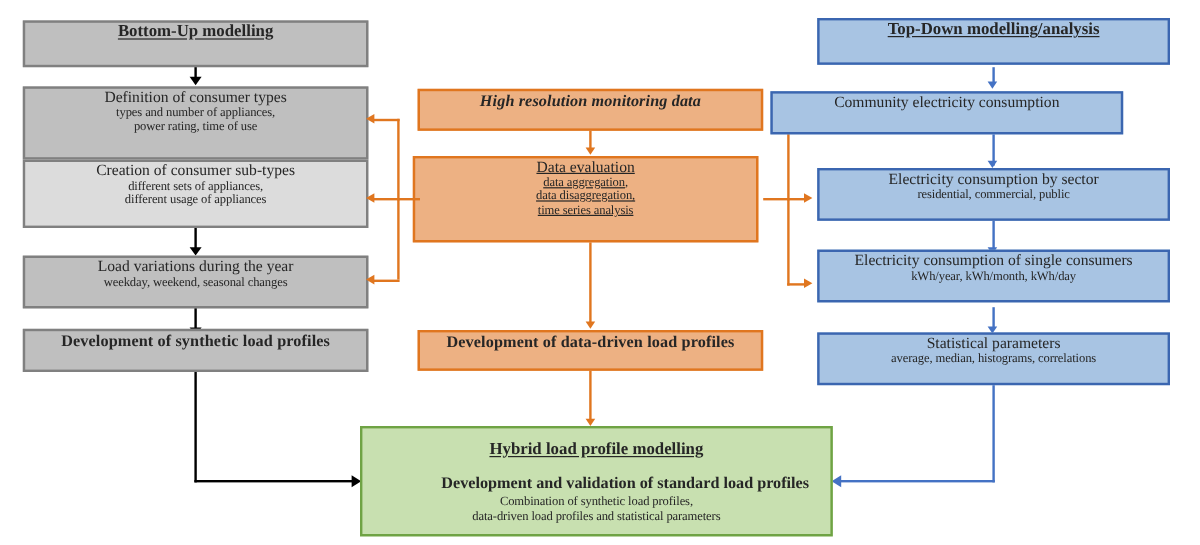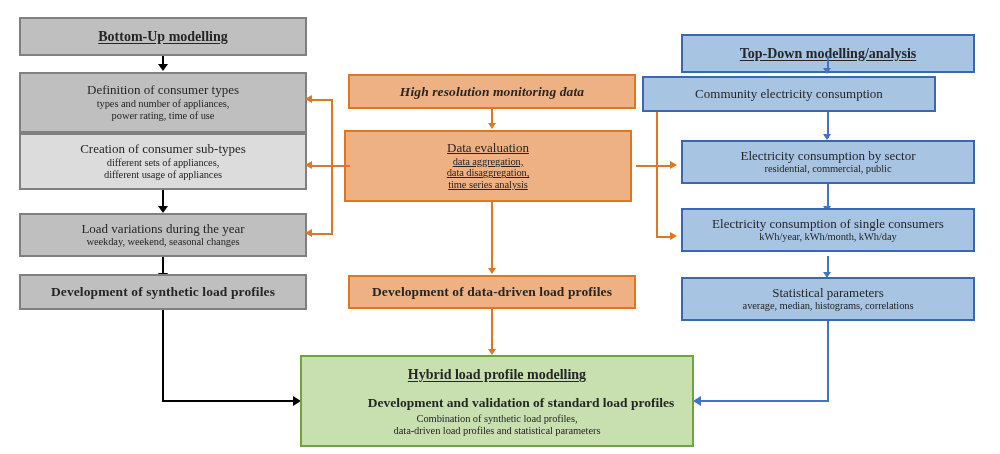--- a/index.html
+++ b/index.html
@@ -1,21 +1,21 @@
 <!DOCTYPE html>
 <html><head>
 <meta charset="utf-8">
 <style>
   html,body{margin:0;padding:0;background:#ffffff;}
   body{width:1000px;height:454px;overflow:hidden;
        font-family:"Liberation Serif","DejaVu Serif",serif;color:#262626;}
   #stage{position:relative;width:1000px;height:454px;}
 
   .box{position:absolute;box-sizing:border-box;display:flex;flex-direction:column;
-       align-items:center;justify-content:center;text-align:center;line-height:1.12;}
+       align-items:center;text-align:center;line-height:1.12;}
   .t1{font-size:13.5px;font-weight:bold;letter-spacing:.1px;}
   .t1u{font-size:14px;font-weight:bold;text-decoration:underline;text-underline-offset:2px;}
   .t2{font-size:13px;font-weight:normal;}
   .t3{font-size:10.5px;font-weight:normal;letter-spacing:-.1px;}
   .t2b{font-size:13.5px;font-weight:bold;margin-left:48px;}
 
   .gray{background:#BFBFBF;border:2px solid #808080;}
   .gray-lite{background:#DCDCDC;border:2px solid #808080;}
   .orange{background:#EDB183;border:2px solid #E0761F;}
   .blue{background:#A8C4E3;border:2px solid #3B66B0;}
@@ -115,21 +115,21 @@
 
   <div class="ln h k-org" style="left:636px;top:165px;width:22px;"></div>
   <div class="ln v k-org" style="left:656px;top:95px;height:143px;"></div>
   <div class="ln h k-org" style="left:656px;top:95px;width:16px;"></div>
   <div class="ah ah-r-org" style="left:670px;top:91px;"></div>
   <div class="ln h k-org" style="left:656px;top:165px;width:16px;"></div>
   <div class="ah ah-r-org" style="left:670px;top:161px;"></div>
   <div class="ln h k-org" style="left:656px;top:236px;width:16px;"></div>
   <div class="ah ah-r-org" style="left:670px;top:232px;"></div>
 
-  <div class="box blue" style="left:681px;top:34px;width:294px;height:39px;">
+  <div class="box blue" style="left:681px;top:15px;width:294px;height:39px;">
     <div class="t1u">Top-Down modelling/analysis</div>
   </div>
 
   <div class="ln v k-blu" style="left:827px;top:56px;height:14px;"></div>
   <div class="ah ah-d-blu" style="left:823px;top:68px;"></div>
 
   <div class="box blue" style="left:642px;top:76px;width:294px;height:36px;">
     <div class="t2">Community electricity consumption</div>
   </div>
 

